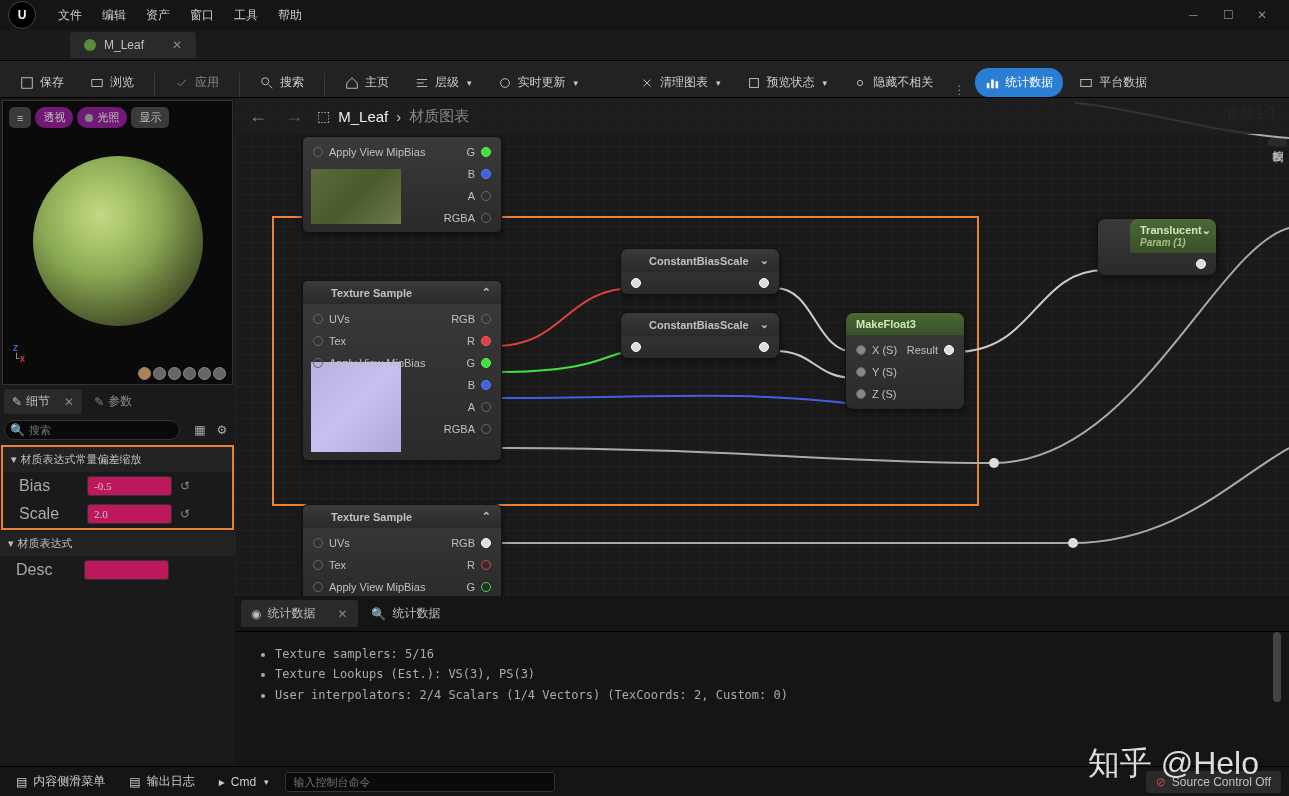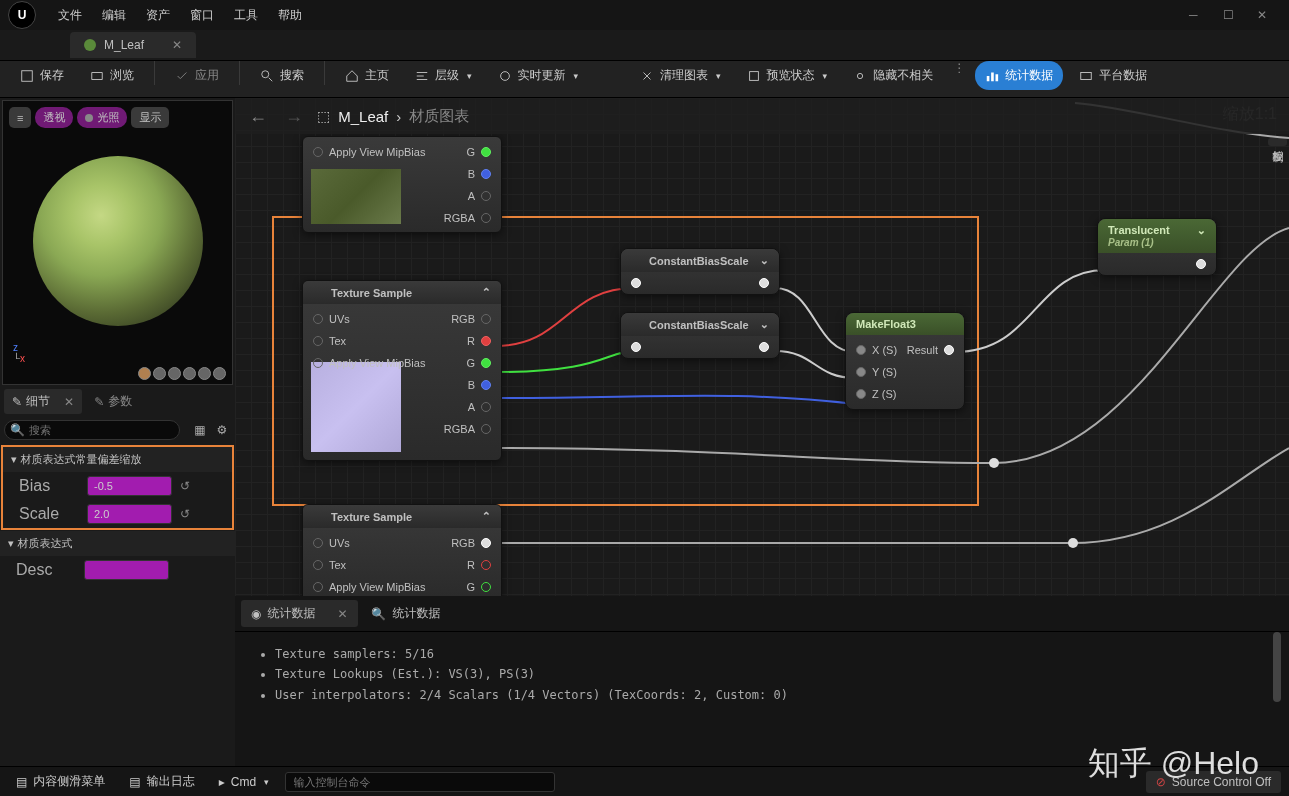--- a/index.html
+++ b/index.html
@@ -6,21 +6,21 @@
 body { font-family: "Microsoft YaHei", sans-serif; font-size: 12px; color: #c0c0c0; background: #1a1a1a; width: 1289px; height: 796px; overflow: hidden; position: relative; }
 .titlebar { height: 30px; background: #151515; display: flex; align-items: center; padding: 0 8px; }
 .ue-logo { width: 28px; height: 28px; border-radius: 50%; background: #000; border: 1px solid #444; margin-right: 12px; display: flex; align-items: center; justify-content: center; font-weight: bold; color: #fff; }
 .menu-item { padding: 0 10px; cursor: pointer; color: #ccc; }
 .win-controls { margin-left: auto; display: flex; gap: 20px; padding-right: 10px; }
 .win-btn { width: 14px; height: 14px; color: #888; cursor: pointer; }
 .tab-bar { height: 30px; background: #1a1a1a; display: flex; align-items: center; padding-left: 70px; }
 .tab { background: #2a2a2a; padding: 6px 14px; border-radius: 4px 4px 0 0; display: flex; align-items: center; gap: 8px; }
 .tab-icon { width: 12px; height: 12px; border-radius: 50%; background: #5a8a3a; }
 .tab-close { color: #888; cursor: pointer; margin-left: 20px; }
-.toolbar { height: 38px; background: #222; display: flex; align-items: flex-start; padding: 0 10px; gap: 6px; border-top: 1px solid #000; border-bottom: 1px solid #000; }
+.toolbar { height: 38px; background: #222; display: flex; align-items: flex-end; padding: 0 10px; gap: 6px; border-top: 1px solid #000; border-bottom: 1px solid #000; }
 .tb-btn { display: flex; align-items: center; gap: 6px; padding: 6px 10px; border-radius: 4px; cursor: pointer; color: #ccc; }
 .tb-btn.active { background: #2a7fd4; color: #fff; border-radius: 14px; }
 .tb-icon { width: 14px; height: 14px; }
 .tb-sep { width: 1px; height: 24px; background: #3a3a3a; margin: 0 4px; }
 .chevron { font-size: 9px; margin-left: 2px; }
 .main { display: flex; height: calc(100% - 130px); }
 .left-panel { width: 235px; background: #1a1a1a; display: flex; flex-direction: column; }
 .preview { height: 285px; background: #0a0a0a; position: relative; margin: 2px; border: 1px solid #333; }
 .preview-ctrl { position: absolute; top: 6px; left: 6px; display: flex; gap: 4px; }
 .preview-btn { background: #701a75; padding: 3px 8px; border-radius: 10px; font-size: 11px; display: flex; align-items:center; gap:4px; }
@@ -35,21 +35,21 @@
 .detail-tab { display: flex; align-items: center; gap: 4px; padding: 4px 8px; background: #2a2a2a; border-radius: 3px; font-size: 12px; }
 .detail-tab.inactive { background: transparent; color: #888; }
 .search-row { display: flex; padding: 4px; gap: 4px; align-items: center; }
 .search-input { flex: 1; background: #0a0a0a; border: 1px solid #333; border-radius: 12px; padding: 3px 8px 3px 24px; color: #888; font-size: 11px; }
 .icon-btn { width: 18px; height: 18px; color: #aaa; cursor: pointer; display:flex; align-items:center; justify-content:center;}
 .prop-section { background: #1a1a1a; }
 .prop-section.highlighted { border: 2px solid #e8833a; margin: 1px; }
 .section-header { padding: 5px 8px; background: #222; font-size: 11px; display: flex; align-items: center; gap: 4px; }
 .prop-row { display: flex; align-items: center; padding: 4px 16px; gap: 8px; }
 .prop-label { width: 60px; font-size: 16px; color: #aaa; }
-.prop-input { background: #a21caf; border: 1px solid #333; padding: 3px 6px; color: #ccc; font-size: 11px; width: 85px; border-radius: 3px;}
+.prop-input { background: #be185d; border: 1px solid #333; padding: 3px 6px; color: #ccc; font-size: 11px; width: 85px; border-radius: 3px; font-family: Liberation Serif, serif;}
 .reset-icon { color: #888; font-size: 12px; cursor: pointer; }
 .graph-area { flex: 1; position: relative; background: #1a1a1a; background-image: linear-gradient(#222 1px, transparent 1px), linear-gradient(90deg, #222 1px, transparent 1px); background-size: 16px 16px; overflow: hidden; }
 .graph-header { position: absolute; top: 0; left: 0; right: 0; height: 36px; background: rgba(30,30,30,0.85); display: flex; align-items: center; padding: 0 10px; gap: 10px; z-index: 10; }
 .nav-arrow { color: #888; font-size: 18px; cursor: pointer; padding: 0 4px; }
 .breadcrumb { display: flex; align-items: center; gap: 8px; font-size: 15px; color: #ccc; }
 .zoom-label { position: absolute; top: 6px; right: 12px; color: #555; font-size: 16px; }
 .sidebar-vertical { position: absolute; top: 40px; right: 2px; background: #2a2a2a; padding: 4px 2px; writing-mode: vertical-rl; font-size: 11px; border-radius: 3px; }
 .watermark { position: absolute; bottom: 24px; right: 20px; font-size: 44px; color: #3a3a3a; font-weight: 300; letter-spacing: 4px; }
 .zhihu-wm { position: absolute; bottom: 10px; right: 30px; font-size: 32px; color: #ddd; font-weight: 400; z-index: 100;}
 .selection-box { position: absolute; border: 2px solid #e8833a; background: transparent; }
@@ -479,21 +479,21 @@
         <div class="node-row">
             <span class="pin">
               <span class="pin-dot gray"></span>
               <span>Z (S)</span>
             </span>
           </div>
       </div>
     </div>
 
     <div class="small-node" style="top:120px;left:862px;width:120px;">
-      <div class="node-header green" style="border-radius:8px 8px 0 0;display:block;">
+      <div class="node-header green" style="border-radius:8px 8px 0 0;display:block;margin-left:32px;">
           <div style="display:flex;justify-content:space-between;">
             <span>Translucent</span>
             <span>⌄</span>
           </div>
           <div style="font-style:italic;font-size:10px;color:#a8c088;">Param (1)</div>
         </div>
       <div class="node-row" style="padding:4px 10px;justify-content:flex-end;">
           <span class="pin-dot white"></span>
         </div>
     </div>

